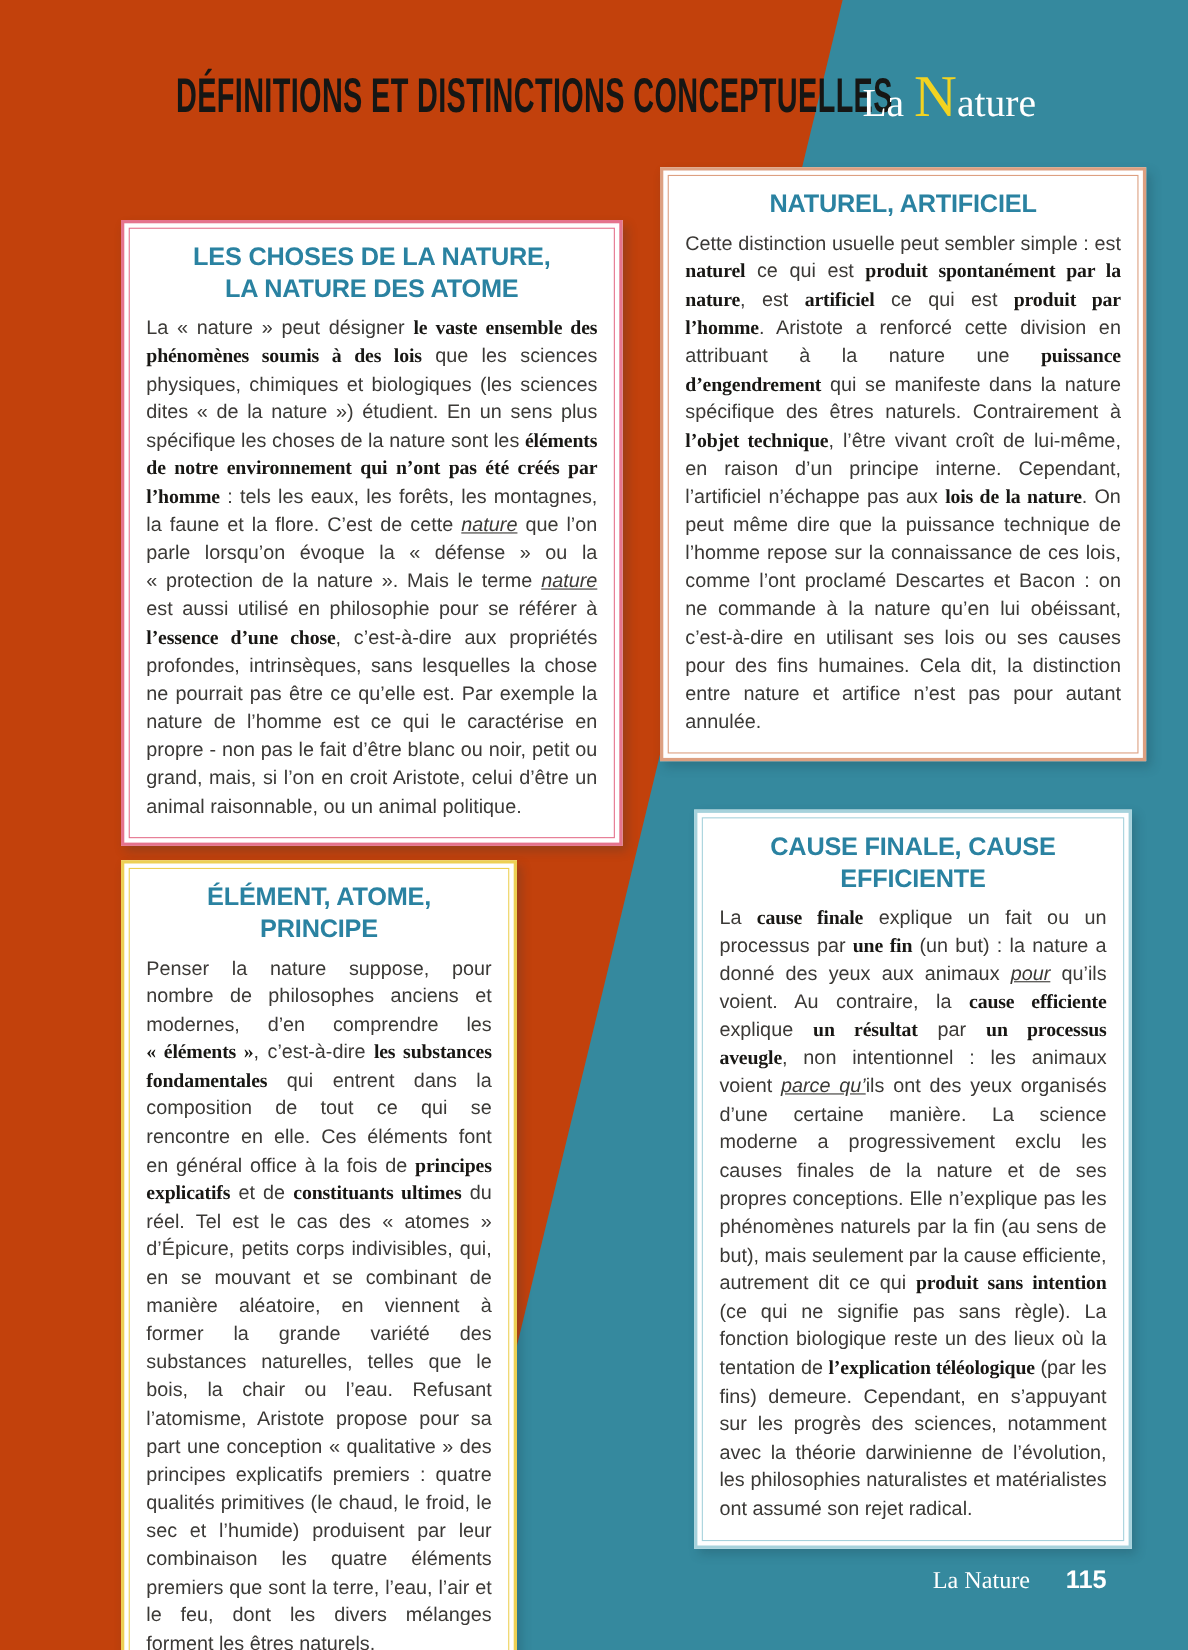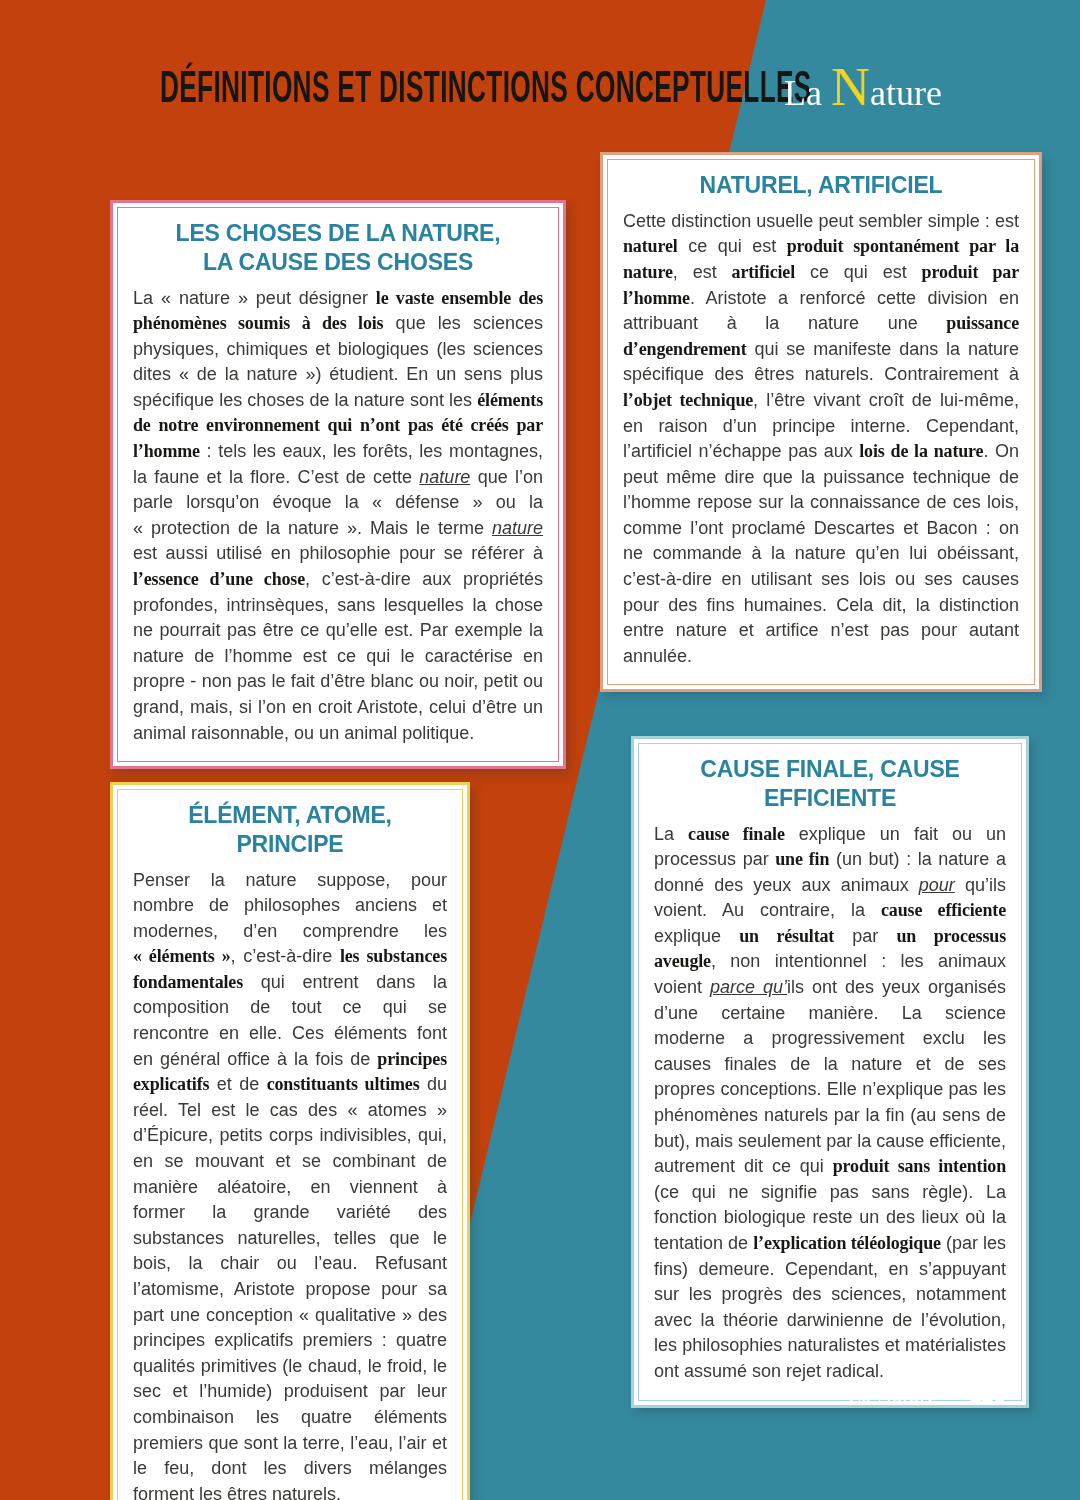--- a/index.html
+++ b/index.html
@@ -54,21 +54,21 @@
   }
   .box-body b{color:#181714;letter-spacing:-.15px;font-family:Liberation Serif, serif;}
   .box-body i{font-style:italic;text-decoration:underline;}
   
   .box-pos-1{left:110px;top:152px;width:456px;margin-top:48px;}
   .box-pos-2{left:600px;top:152px;width:442px;}
   .box-pos-3{left:110px;top:782px;width:360px;}
   .box-pos-4{left:600px;top:736px;width:398px;margin-left:31px;}
   
   .footer{
-    position:absolute;top:1381px;right:74px;
+    position:absolute;top:1423px;right:74px;
     color:#ffffff;white-space:nowrap;
   }
   .footer .footer-chapter{
     font-family:"Liberation Serif",serif;font-size:22px;
   }
   .footer .footer-page{
     font-size:23px;font-weight:bold;margin-left:28px;
   }
 </style>
 </head>
@@ -82,21 +82,21 @@
 
   <div class="chapter">
     <span>La </span><span class="initial">N</span><span>ature</span>
   </div>
 
   <div id="boxes">
       <div class="box box-pos-1" style="--bc: #e5738d;">
     <div class="box-inner">
       <div class="box-title">
             <div>LES CHOSES DE LA NATURE,</div>
-            <div>LA CAUSE DES CHOSES</div>
+            <div>LA NATURE DES ATOME</div>
           </div>
       <div class="box-body"><span>La «&nbsp;nature&nbsp;» peut désigner </span><b>le vaste ensemble des phénomènes soumis à des lois</b><span> que les sciences physiques, chimiques et biologiques (les sciences dites «&nbsp;de la nature&nbsp;») étudient. En un sens plus spécifique les choses de la nature sont les </span><b>éléments de notre environnement qui n’ont pas été créés par l’homme</b><span>&nbsp;: tels les eaux, les forêts, les montagnes, la faune et la flore. C’est de cette </span><i>nature</i><span> que l’on parle lorsqu’on évoque la «&nbsp;défense&nbsp;» ou la «&nbsp;protection de la nature&nbsp;». Mais le terme </span><i>nature</i><span> est aussi utilisé en philosophie pour se référer à </span><b>l’essence d’une chose</b><span>, c’est-à-dire aux propriétés profondes, intrinsèques, sans lesquelles la chose ne pourrait pas être ce qu’elle est. Par exemple la nature de l’homme est ce qui le caractérise en propre - non pas le fait d’être blanc ou noir, petit ou grand, mais, si l’on en croit Aristote, celui d’être un animal raisonnable, ou un animal politique.</span></div>
     </div>
   </div>
       <div class="box box-pos-2" style="--bc: #dda081;">
     <div class="box-inner">
       <div class="box-title">
             <div>NATUREL, ARTIFICIEL</div>
           </div>
       <div class="box-body"><span>Cette distinction usuelle peut sembler simple&nbsp;: est </span><b>naturel</b><span> ce qui est </span><b>produit spontanément par la nature</b><span>, est </span><b>artificiel</b><span> ce qui est </span><b>produit par l’homme</b><span>. Aristote a renforcé cette division en attribuant à la nature une </span><b>puissance d’engendrement</b><span> qui se manifeste dans la nature spécifique des êtres naturels. Contrairement à </span><b>l’objet technique</b><span>, l’être vivant croît de lui-même, en raison d’un principe interne. Cependant, l’artificiel n’échappe pas aux </span><b>lois de la nature</b><span>. On peut même dire que la puissance technique de l’homme repose sur la connaissance de ces lois, comme l’ont proclamé Descartes et Bacon&nbsp;: on ne commande à la nature qu’en lui obéissant, c’est-à-dire en utilisant ses lois ou ses causes pour des fins humaines. Cela dit, la distinction entre nature et artifice n’est pas pour autant annulée.</span></div>

